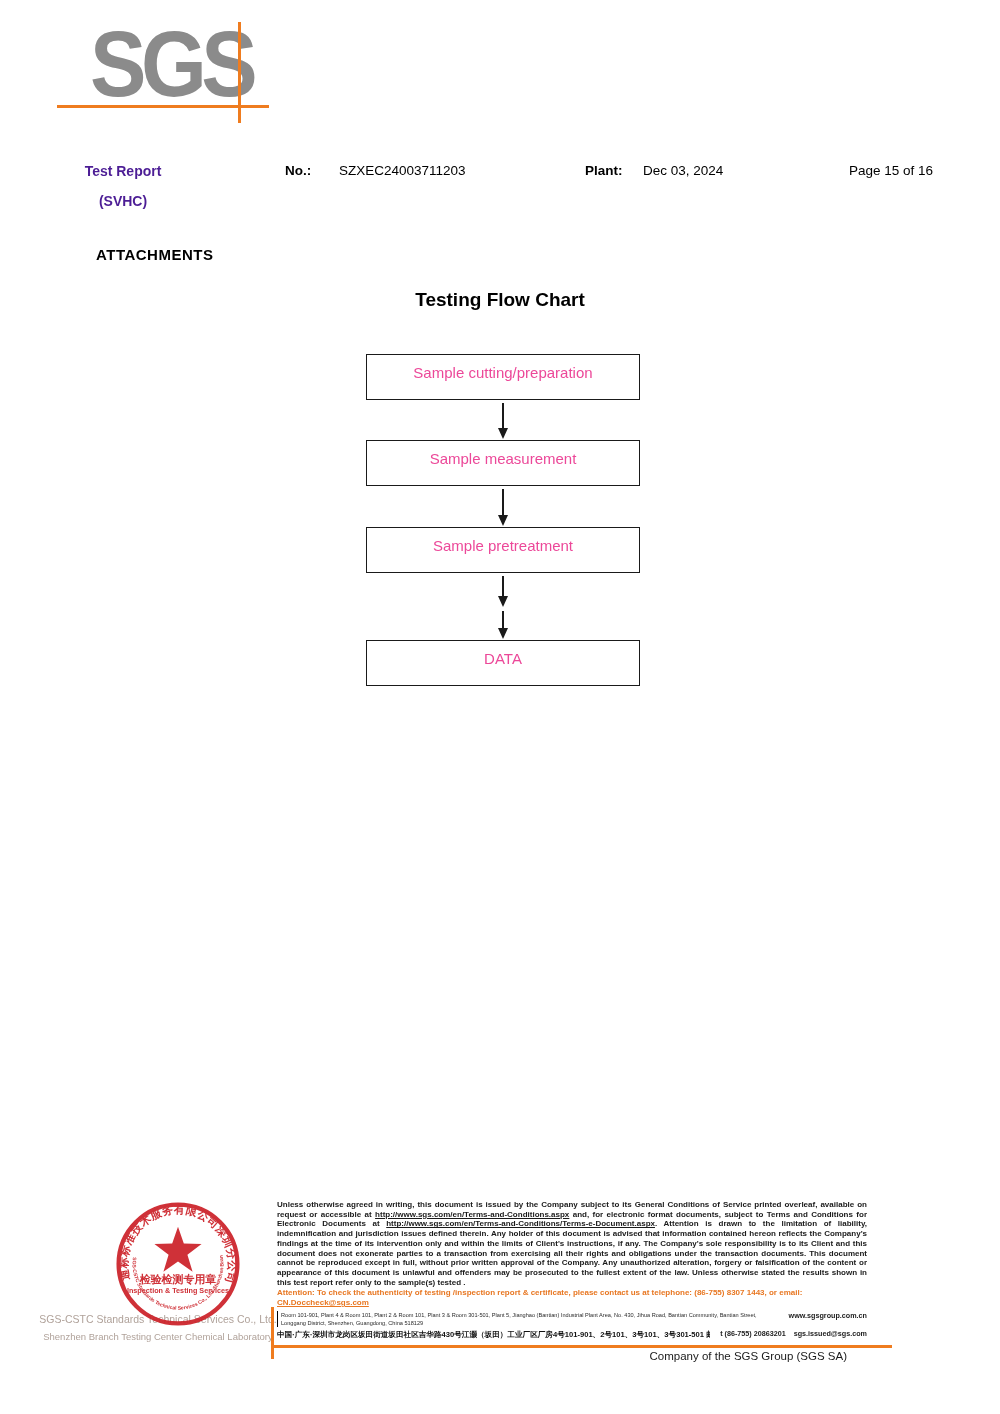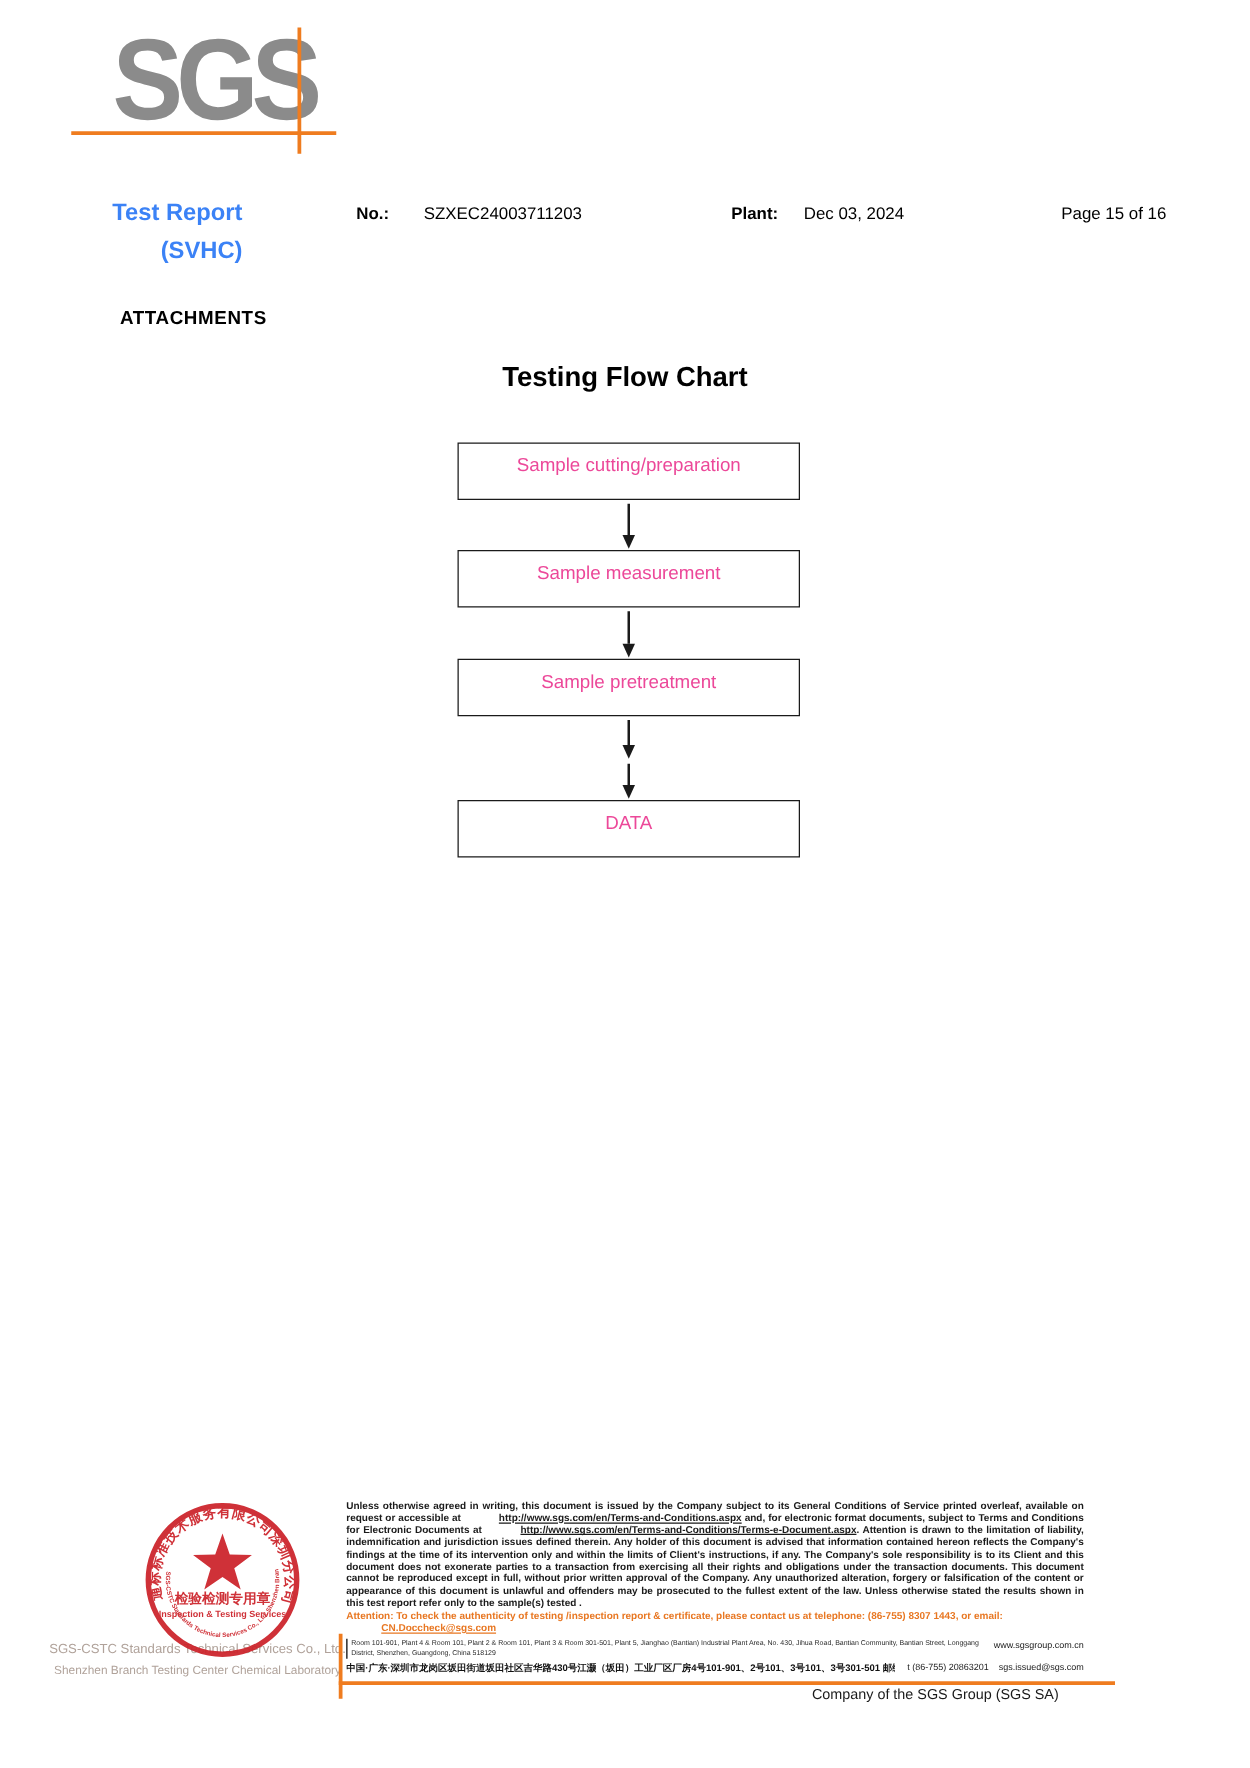--- a/index.html
+++ b/index.html
@@ -38,25 +38,25 @@
     left: 238px; top: 22px;
     width: 3px; height: 101px;
     background: #ef7c1f;
   }
 
   
   .report-title {
     position: absolute;
     left: 52px; top: 156px;
     width: 142px;
-    text-align: right;
-    font-size: 19px;
+    text-align: center;
+    font-size: 14px;
     font-weight: 700;
     line-height: 30px;
-    color: #3b82f6;
+    color: #4c1d95;
   }
   .hdr-item { position: absolute; top: 163px; font-size: 13.5px; color: #000; }
   .hdr-label { font-weight: 700; }
   .no-label   { left: 285px; }
   .no-value   { left: 339px; }
   .date-label { left: 585px; }
   .date-value { left: 643px; }
   .page-label { left: 849px; }
   .attachments {
     position: absolute;
@@ -66,21 +66,21 @@
     letter-spacing: 0.5px;
     color: #000;
   }
 
   
   .flow-title {
     position: absolute;
     left: 0; top: 289px;
     width: 1000px;
     text-align: center;
-    font-size: 22px;
+    font-size: 19px;
     font-weight: 700;
     color: #000;
   }
   .flow {
     position: absolute;
     left: 366px; top: 354px;
     width: 274px;
     display: flex;
     flex-direction: column;
     align-items: stretch;
@@ -131,21 +131,21 @@
     left: 277px; top: 1200px;
     width: 590px;
   }
   .legal {
     font-size: 8px;
     line-height: 9.7px;
     text-align: justify;
     color: #1a1a1a;
     font-weight: 600;
   }
-  .legal a, .attention a { color: inherit; text-decoration: underline; margin-left: 28px; }
+  .legal a, .attention a { color: inherit; text-decoration: underline; }
   .attention {
     margin-top: 1px;
     font-size: 8px;
     line-height: 9.7px;
     font-weight: 700;
     color: #e87722;
     text-align: left;
   }
   .address-block { margin-top: 3px; }
   .addr-row { display: flex; align-items: flex-start; }
@@ -159,21 +159,21 @@
   }
   .addr-cn {
     flex: 1;
     font-size: 7.6px;
     font-weight: 700;
     color: #111;
     line-height: 12px;
     white-space: nowrap;
     overflow: hidden;
   }
-  .addr-side { font-size: 7.2px; font-weight: 400; color: #222; white-space: nowrap; margin-left: 6px; }
+  .addr-side { font-size: 7.2px; font-weight: 700; color: #222; white-space: nowrap; margin-left: 6px; }
   .addr-phone { margin-left: 10px; }
   .addr-mail  { margin-left: 8px; }
 
   .orange-vline {
     position: absolute;
     left: 271px; top: 1307px;
     width: 2.5px; height: 52px;
     background: #ef7c1f;
   }
   .orange-hline {

